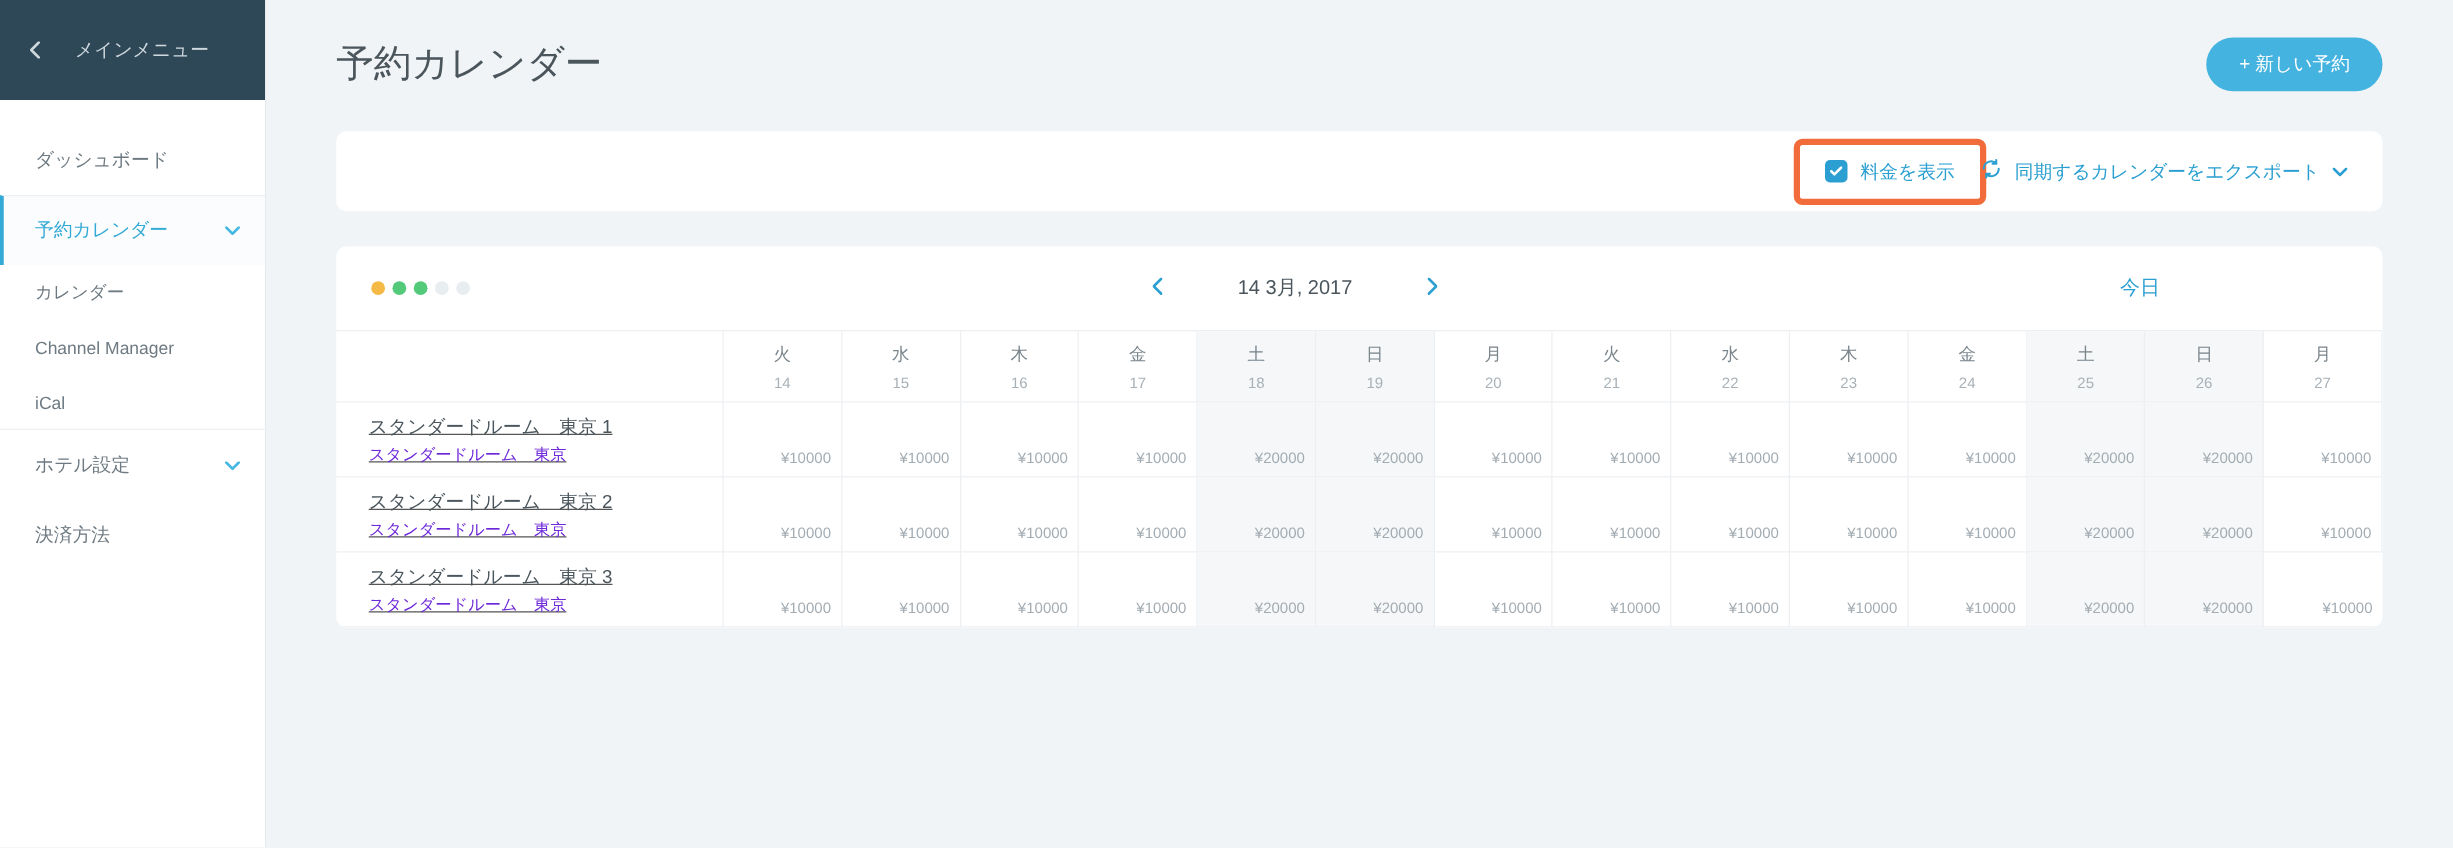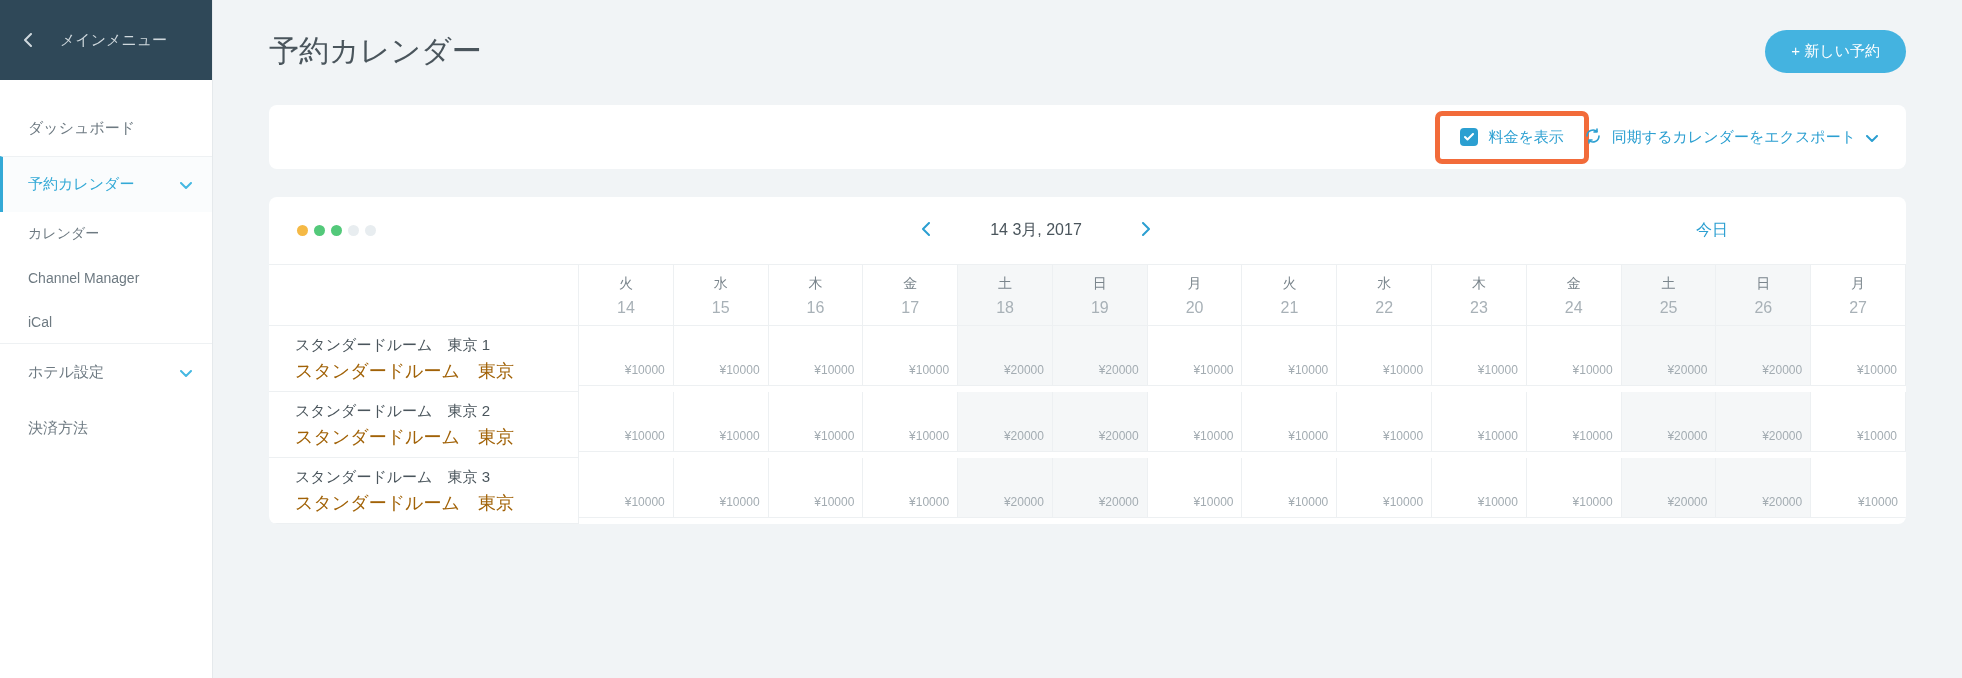--- a/index.html
+++ b/index.html
@@ -158,28 +158,29 @@
     border-right: 1px solid #edf0f2;
     border-bottom: 1px solid #edf0f2;
   }
   .gcell:last-child { border-right: none; }
 
   .dayhead {
     text-align: center;
     padding: 10px 0 8px 0;
   }
   .dayhead .dw { font-size: 14px; color: #7a858c; }
-  .dayhead .dn { font-size: 16px; color: #a8b1b7; margin-top: 6px; }
+  .dayhead .dn { font-size: 12px; color: #a8b1b7; margin-top: 6px; }
   .dayhead.weekend { background: #f5f7f8; }
 
   .roomcell {
     padding: 10px 12px 8px 26px;
+    text-decoration: underline;
   }
   .roomcell .rname { font-size: 15px; color: #4a555c; }
-  .roomcell .rtype { font-size: 18px; color: #a16207; margin-top: 4px; }
+  .roomcell .rtype { font-size: 13px; color: #6d28d9; margin-top: 4px; }
 
   .pricecell {
     display: flex;
     align-items: flex-end;
     justify-content: flex-end;
     padding: 0 8px 8px 0;
     font-size: 12px;
     color: #a3acb2;
     height: 60px;
   }

